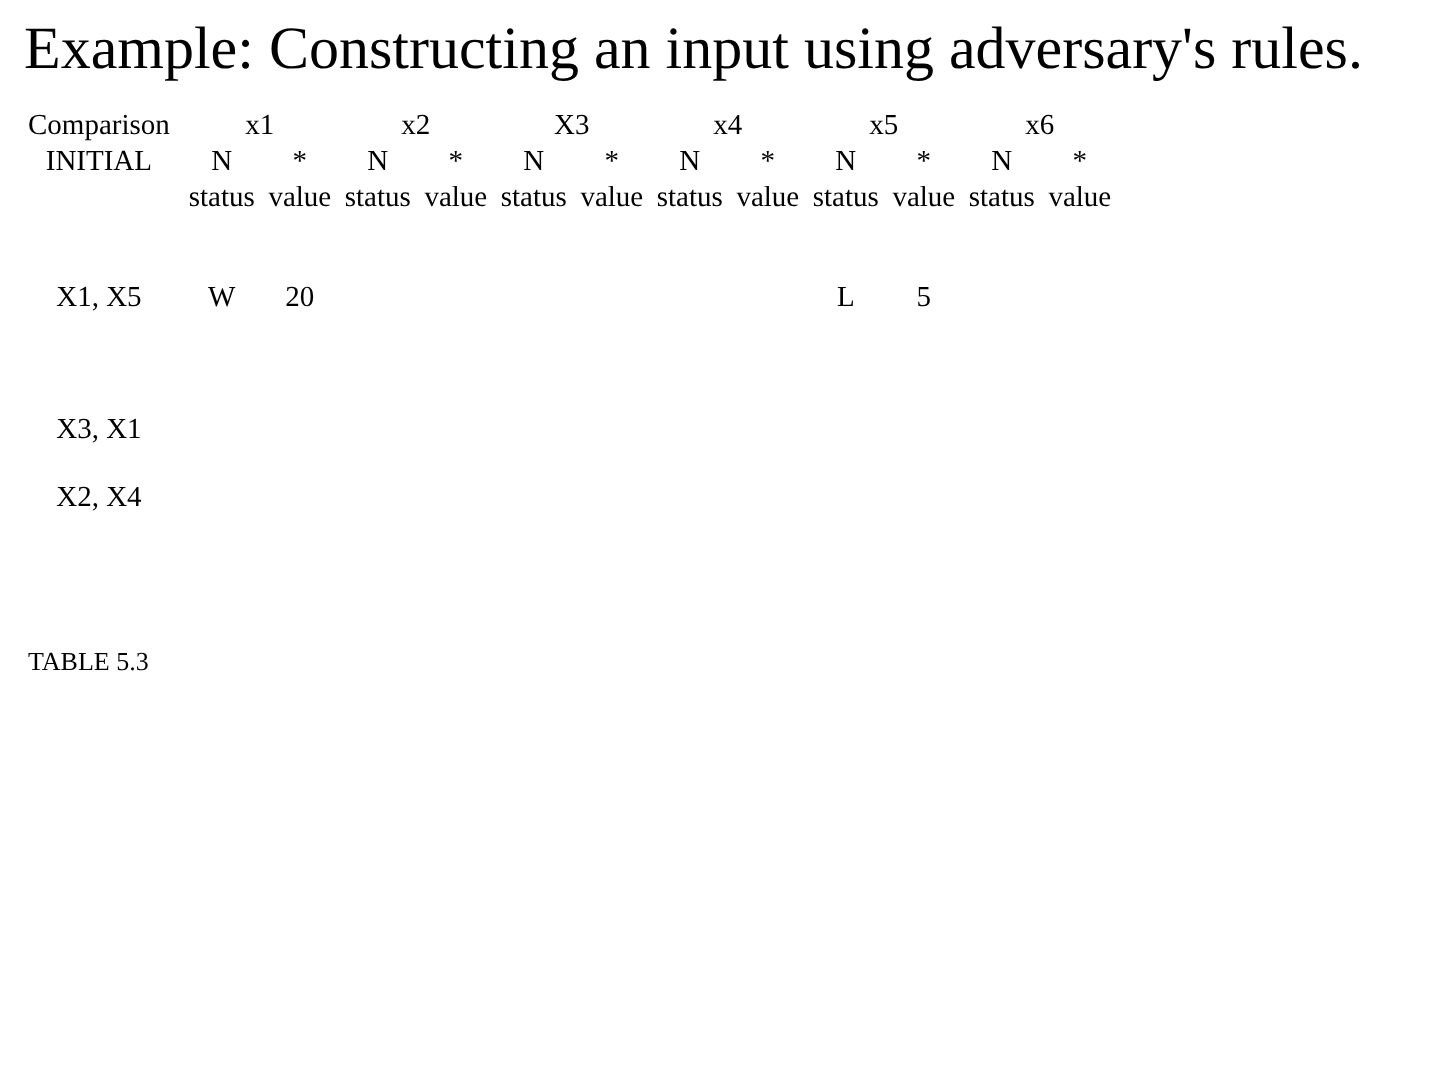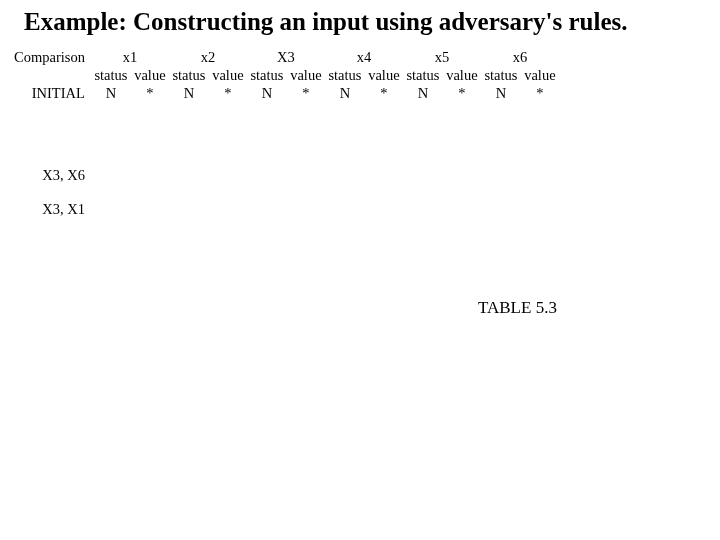--- a/index.html
+++ b/index.html
@@ -8,46 +8,45 @@
     width: 720px;
     height: 540px;
     background: #fff;
     font-family: "Times New Roman", Times, serif;
     color: #000;
   }
   .page {
     padding: 8px 12px 0 12px;
   }
   .title {
-    font-size: 25px;
-    font-weight: bold;
+    font-size: 30px;
+    font-weight: normal;
     margin-bottom: 12px;
-    margin-left: 12px;
   }
   table {
     border-collapse: collapse;
     font-size: 14.5px;
   }
   td {
     padding: 0 2px;
     text-align: center;
     white-space: nowrap;
     height: 18px;
     vertical-align: middle;
   }
   td.rowlabel {
-    text-align: right;
+    text-align: center;
     padding-right: 6px;
   }
   tr.spacer td {
     height: 16px;
   }
   .caption {
-    text-align: right;
-    font-size: 17px;
+    text-align: left;
+    font-size: 13px;
     margin-top: 12px;
   }
   
   col.c-label  { width: 78px; }
   col.c-status { width: 40px; }
   col.c-value  { width: 38px; }
 </style>
 </head>
 <body>
 
@@ -76,85 +75,85 @@
       <td class="rowlabel">Comparison</td>
       <td colspan="2">x1</td>
       <td colspan="2">x2</td>
       <td colspan="2">X3</td>
       <td colspan="2">x4</td>
       <td colspan="2">x5</td>
       <td colspan="2">x6</td>
     </tr>
 
     <tr>
+      <td class="rowlabel">INITIAL</td>
+      <td>N</td>
+      <td>*</td>
+      <td>N</td>
+      <td>*</td>
+      <td>N</td>
+      <td>*</td>
+      <td>N</td>
+      <td>*</td>
+      <td>N</td>
+      <td>*</td>
+      <td>N</td>
+      <td>*</td>
+    </tr>
+
+    <tr>
       <td class="rowlabel"></td>
       <td>status</td>
       <td>value</td>
       <td>status</td>
       <td>value</td>
       <td>status</td>
       <td>value</td>
       <td>status</td>
       <td>value</td>
       <td>status</td>
       <td>value</td>
       <td>status</td>
       <td>value</td>
     </tr>
 
-    <tr>
-      <td class="rowlabel">INITIAL</td>
-      <td>N</td>
-      <td>*</td>
-      <td>N</td>
-      <td>*</td>
-      <td>N</td>
-      <td>*</td>
-      <td>N</td>
-      <td>*</td>
-      <td>N</td>
-      <td>*</td>
-      <td>N</td>
-      <td>*</td>
-    </tr>
-
-    <tr class="spacer">
-          <td colspan="13"></td>
-        </tr>
-
-
-    <tr class="spacer">
-          <td colspan="13"></td>
-        </tr>
-
-
-    <tr class="spacer">
-          <td colspan="13"></td>
-        </tr>
-
-
-    <tr class="spacer">
-          <td colspan="13"></td>
-        </tr>
-
-    <tr>
-      <td class="rowlabel">X3, X6</td>
-      <td></td>
-          <td></td>
-          <td></td>
-          <td></td>
-          <td></td>
-          <td></td>
-          <td></td>
-          <td></td>
-          <td></td>
-          <td></td>
-          <td></td>
-          <td></td>
-    </tr>
+    <tr class="spacer">
+          <td colspan="13"></td>
+        </tr>
+
+
+    <tr class="spacer">
+          <td colspan="13"></td>
+        </tr>
+
+    <tr>
+      <td class="rowlabel">X1, X5</td>
+      <td>W</td>
+      <td>20</td>
+      <td></td>
+      <td></td>
+      <td></td>
+      <td></td>
+      <td></td>
+      <td></td>
+      <td>L</td>
+      <td>5</td>
+      <td></td>
+      <td></td>
+    </tr>
+
+    <tr class="spacer">
+          <td colspan="13"></td>
+        </tr>
+
+
+    <tr class="spacer">
+          <td colspan="13"></td>
+        </tr>
+
 
     <tr class="spacer">
           <td colspan="13"></td>
         </tr>
 
     <tr>
       <td class="rowlabel">X3, X1</td>
       <td></td>
           <td></td>
           <td></td>
@@ -166,20 +165,35 @@
           <td></td>
           <td></td>
           <td></td>
           <td></td>
     </tr>
 
     <tr class="spacer">
           <td colspan="13"></td>
         </tr>
 
+    <tr>
+      <td class="rowlabel">X2, X4</td>
+      <td></td>
+          <td></td>
+          <td></td>
+          <td></td>
+          <td></td>
+          <td></td>
+          <td></td>
+          <td></td>
+          <td></td>
+          <td></td>
+          <td></td>
+          <td></td>
+    </tr>
 
     <tr class="spacer">
           <td colspan="13"></td>
         </tr>
 
 
     <tr class="spacer">
           <td colspan="13"></td>
         </tr>
 

